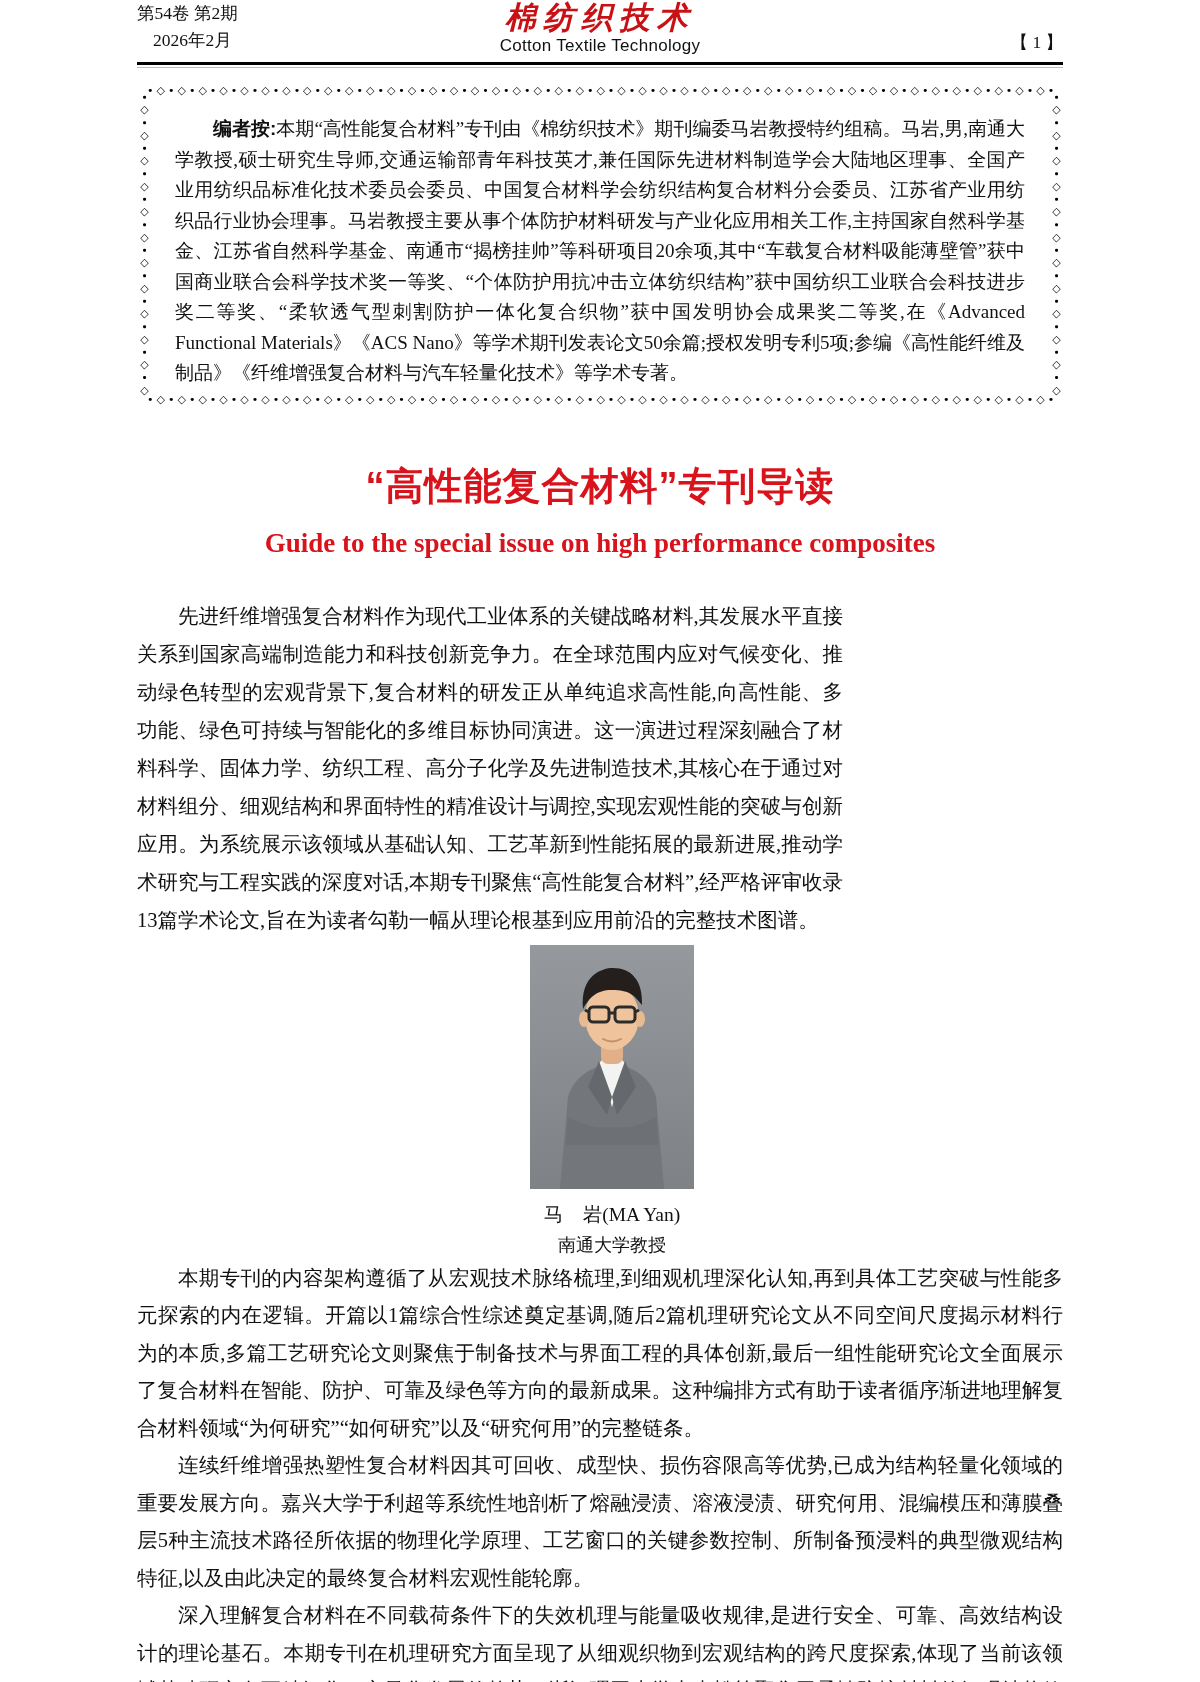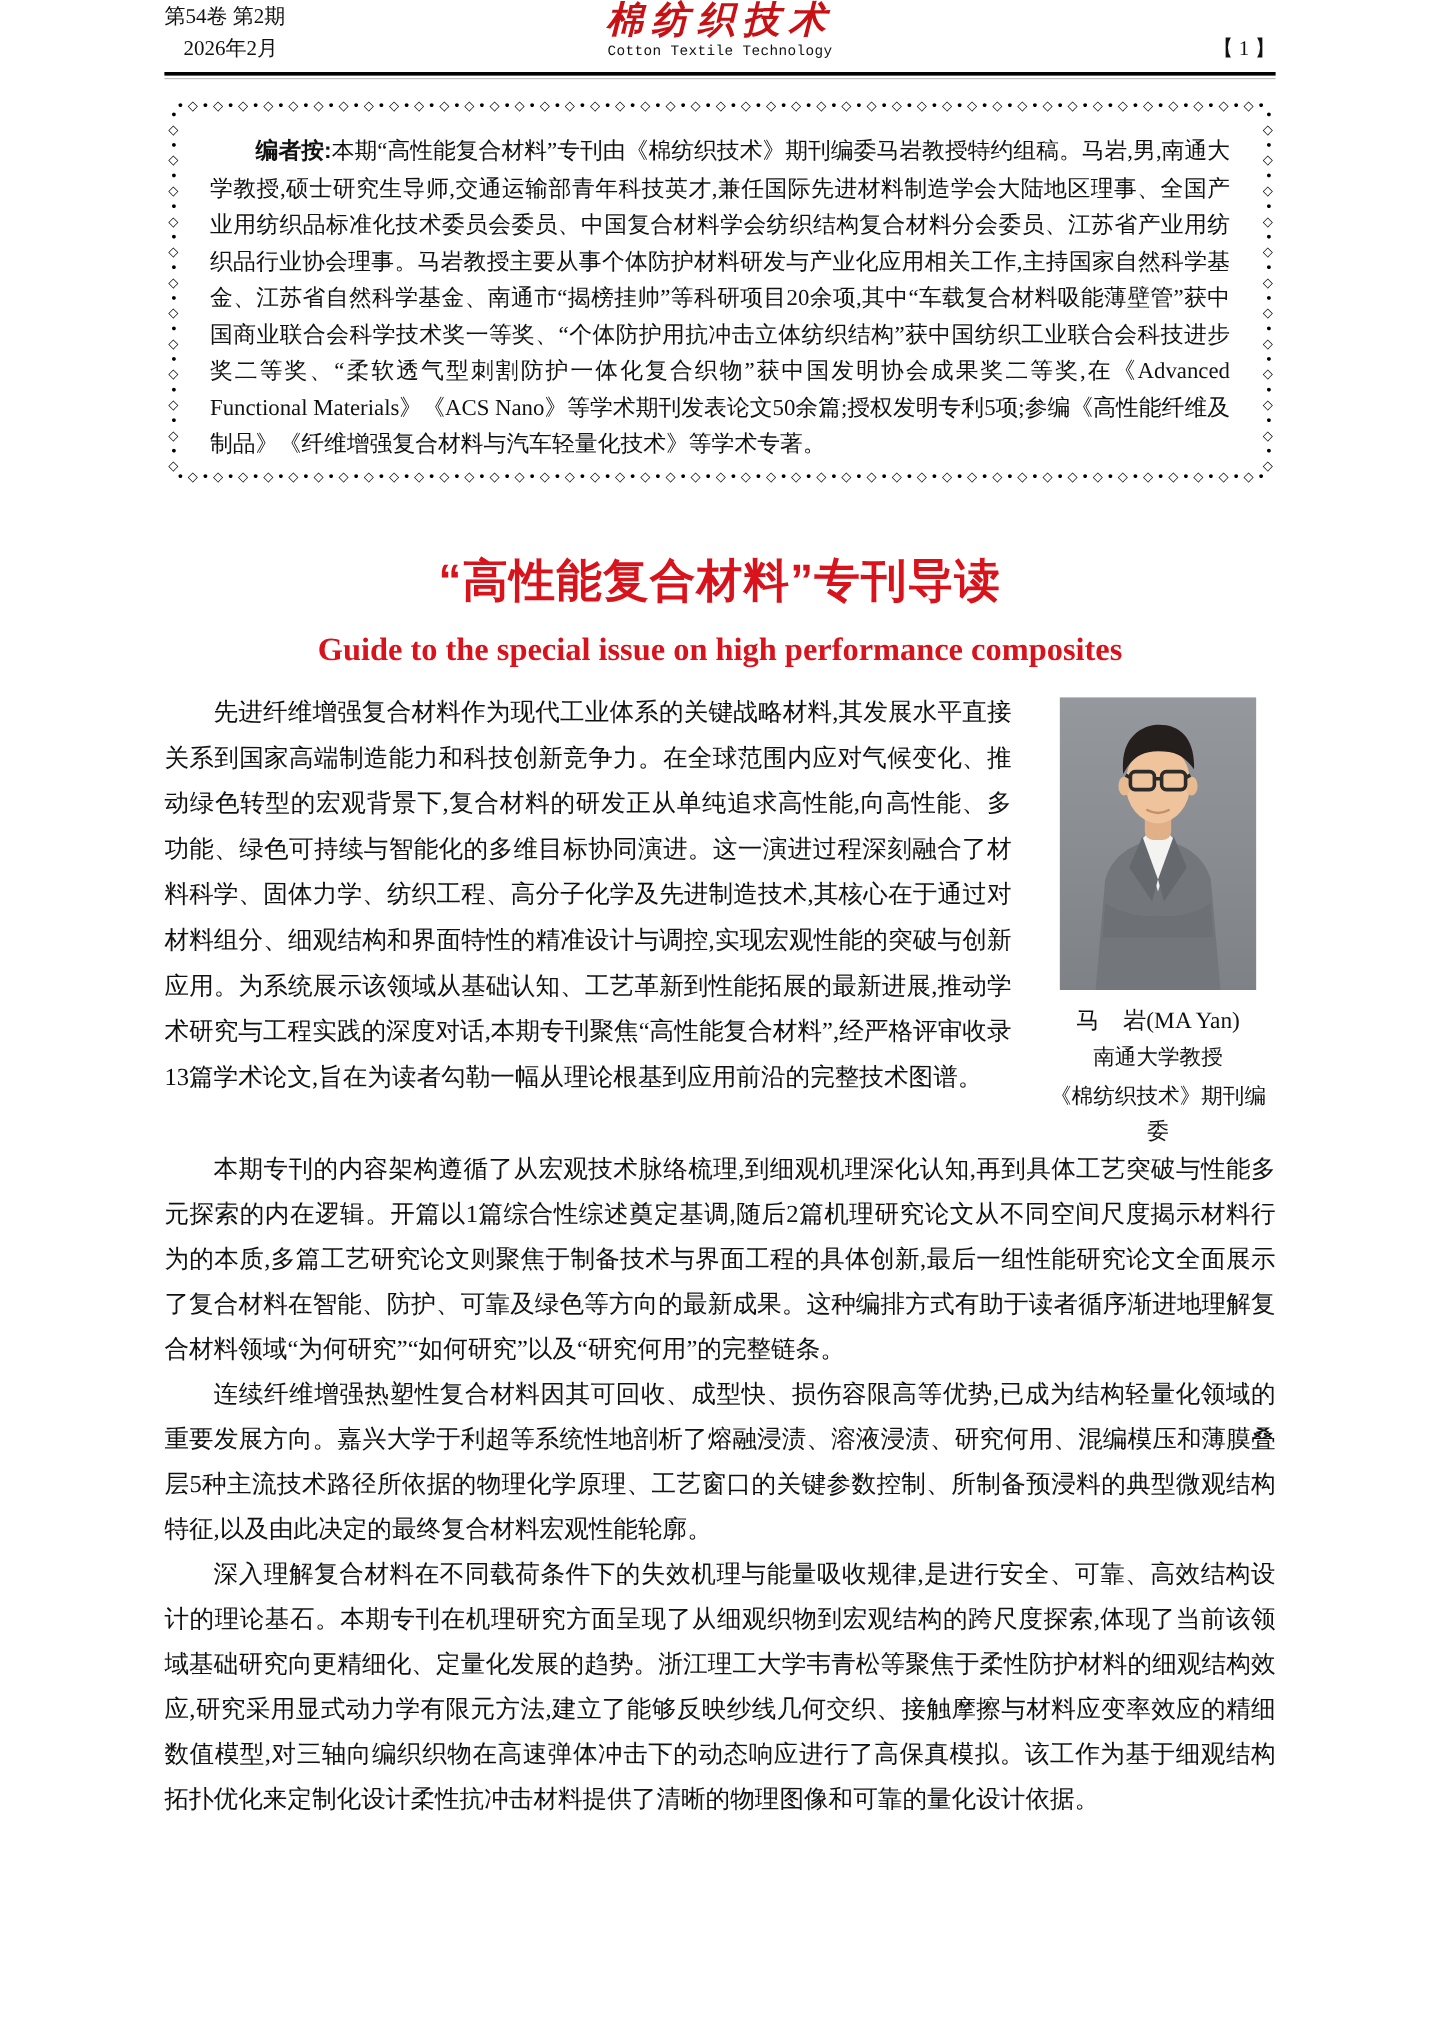--- a/index.html
+++ b/index.html
@@ -15,21 +15,21 @@
 
   
   .hdr{display:flex;align-items:stretch;}
   .hdr-left{width:220px;font-size:17.5px;line-height:27px;}
   .hdr-left .l2{padding-left:16px;}
   .hdr-center{flex:1;text-align:center;}
   .logo{
     font-size:31px;font-weight:bold;font-style:italic;color:var(--accent-logo);
     letter-spacing:7px;font-family:"DejaVu Serif", serif;line-height:34px;
   }
-  .journal-en{font-size:12px;font-family:Liberation Mono, monospace;margin-top:2px;letter-spacing:.3px;}
+  .journal-en{font-size:17px;font-family:Liberation Sans, sans-serif;margin-top:2px;letter-spacing:.3px;}
   .hdr-right{width:220px;display:flex;align-items:flex-end;justify-content:flex-end;font-size:17.5px;padding-bottom:2px;}
   .rule{margin-top:6px;border-top:3.5px solid #000;}
   .rule::after{content:"";display:block;height:1px;background:#bdbdbd;margin-top:2px;}
 
   
   .note-box{position:relative;margin-top:16px;padding:30px 38px 18px 38px;}
   .deco-strip{
     position:absolute;overflow:hidden;white-space:nowrap;color:#000;
     font-size:11px;line-height:14px;letter-spacing:3px;user-select:none;
     font-family:"DejaVu Sans", sans-serif;
@@ -48,21 +48,21 @@
   .art-title{
     margin-top:54px;text-align:center;font-family:"Liberation Sans", sans-serif;
     font-weight:bold;font-size:38px;color:var(--accent);letter-spacing:1px;
   }
   .art-subtitle{
     margin-top:16px;text-align:center;font-weight:bold;font-size:27px;color:var(--accent);
     font-family:"Liberation Serif", serif;
   }
 
   
-  .lead{margin-top:18px;display:flex;}
+  .lead{margin-top:38px;display:flex;flex-direction:column;}
   .lead-text{
     width:706px;margin:0;font-size:20.5px;line-height:38px;text-align:justify;
     text-indent:2em;text-justify:inter-character;
   }
   .fig-col{flex:1;padding-left:24px;text-align:center;padding-top:6px;}
   .photo-frame{width:164px;height:244px;margin:0 auto;}
   .photo-frame svg{display:block;width:164px;height:244px;}
   .cap-name{margin-top:12px;font-size:19.5px;}
   .cap-line{margin-top:3px;font-size:18px;line-height:29px;}
 
@@ -129,21 +129,20 @@
               <rect x="85" y="62" width="20" height="15" rx="4"></rect>
               <line x1="79" y1="68" x2="85" y2="68"></line>
               <line x1="59" y1="67" x2="55" y2="65"></line>
               <line x1="105" y1="67" x2="109" y2="65"></line>
             </g>
             <path d="M73 94 Q82 99 91 94" stroke="#c4906a" stroke-width="2" fill="none" stroke-linecap="round"></path>
           </svg>
         </div>
         <div class="cap-name">马　岩(MA Yan)</div>
         <div class="cap-line">南通大学教授</div>
-        <div class="cap-line">《棉纺织技术》期刊编委</div>
       </div>
     </div>
 
     <p class="body-para">本期专刊的内容架构遵循了从宏观技术脉络梳理,到细观机理深化认知,再到具体工艺突破与性能多元探索的内在逻辑。开篇以1篇综合性综述奠定基调,随后2篇机理研究论文从不同空间尺度揭示材料行为的本质,多篇工艺研究论文则聚焦于制备技术与界面工程的具体创新,最后一组性能研究论文全面展示了复合材料在智能、防护、可靠及绿色等方向的最新成果。这种编排方式有助于读者循序渐进地理解复合材料领域“为何研究”“如何研究”以及“研究何用”的完整链条。</p>
     <p class="body-para">连续纤维增强热塑性复合材料因其可回收、成型快、损伤容限高等优势,已成为结构轻量化领域的重要发展方向。嘉兴大学于利超等系统性地剖析了熔融浸渍、溶液浸渍、研究何用、混编模压和薄膜叠层5种主流技术路径所依据的物理化学原理、工艺窗口的关键参数控制、所制备预浸料的典型微观结构特征,以及由此决定的最终复合材料宏观性能轮廓。</p>
     <p class="body-para">深入理解复合材料在不同载荷条件下的失效机理与能量吸收规律,是进行安全、可靠、高效结构设计的理论基石。本期专刊在机理研究方面呈现了从细观织物到宏观结构的跨尺度探索,体现了当前该领域基础研究向更精细化、定量化发展的趋势。浙江理工大学韦青松等聚焦于柔性防护材料的细观结构效应,研究采用显式动力学有限元方法,建立了能够反映纱线几何交织、接触摩擦与材料应变率效应的精细数值模型,对三轴向编织织物在高速弹体冲击下的动态响应进行了高保真模拟。该工作为基于细观结构拓扑优化来定制化设计柔性抗冲击材料提供了清晰的物理图像和可靠的量化设计依据。</p>
 
   </div>
 </div>
 

